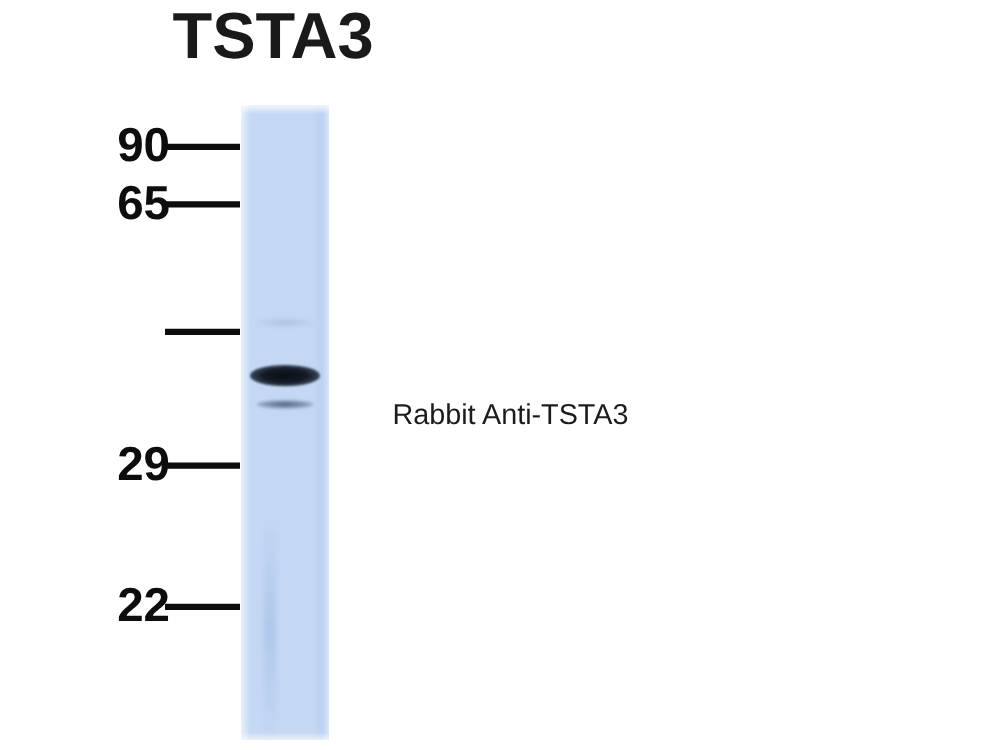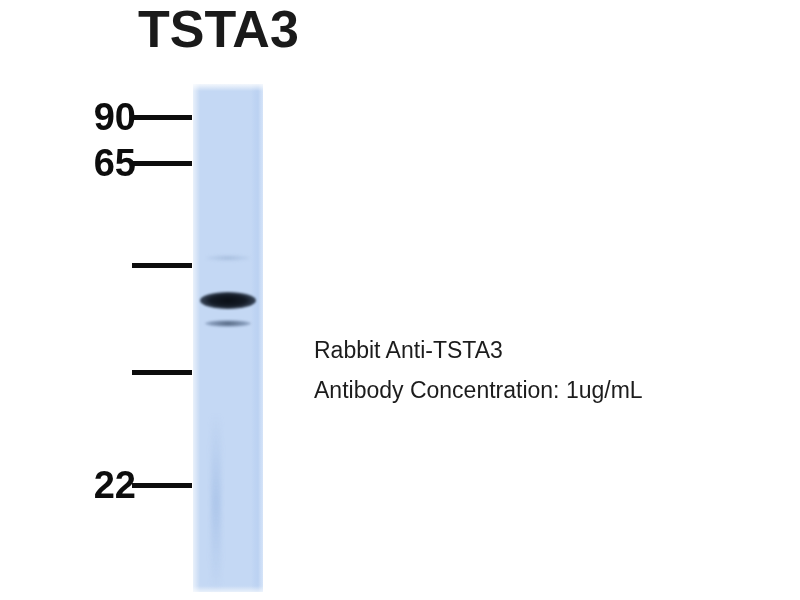--- a/index.html
+++ b/index.html
@@ -137,21 +137,20 @@
                 rgba(120,145,182,0.40) 0%, rgba(160,185,220,0.25) 60%, rgba(196,216,244,0) 100%);
     filter: blur(1.6px);
   }
 
   
   #annotation {
     position: absolute;
     left: 314px;
     top: 311px;
     width: 470px;
-    margin-top: 19px;
   }
   .annotation-line {
     font-size: 23px;
     color: #1c1c1c;
     font-family: "Liberation Sans", sans-serif;
     line-height: 40px;
     white-space: nowrap;
   }
 </style>
 </head>
@@ -171,20 +170,21 @@
     <div class="marker" style="top:143px;text-decoration:underline;">
       <span class="marker-label">65</span>
       <span class="marker-tick"></span>
     </div>
 
     <div class="marker" style="top:245px;">
       <span class="marker-tick"></span>
     </div>
 
     <div class="marker" style="top:352px;">
+      <span class="marker-label">29</span>
       <span class="marker-tick"></span>
     </div>
 
     <div class="marker" style="top:465px;">
       <span class="marker-label">22</span>
       <span class="marker-tick"></span>
     </div>
 
   </div>
 
@@ -192,16 +192,15 @@
     <div id="gel-lane-top-edge"></div>
     <div id="gel-lane-streak"></div>
     <div class="band" id="band-faint-high"></div>
     <div class="band" id="band-main"></div>
     <div class="band" id="band-secondary"></div>
     <div id="gel-lane-bottom-edge"></div>
   </div>
 
   <div id="annotation">
     <div class="annotation-line">Rabbit Anti-TSTA3</div>
-    <div class="annotation-line">Antibody Concentration: 1ug/mL</div>
   </div>
 
 </div>
 
 </body></html>

